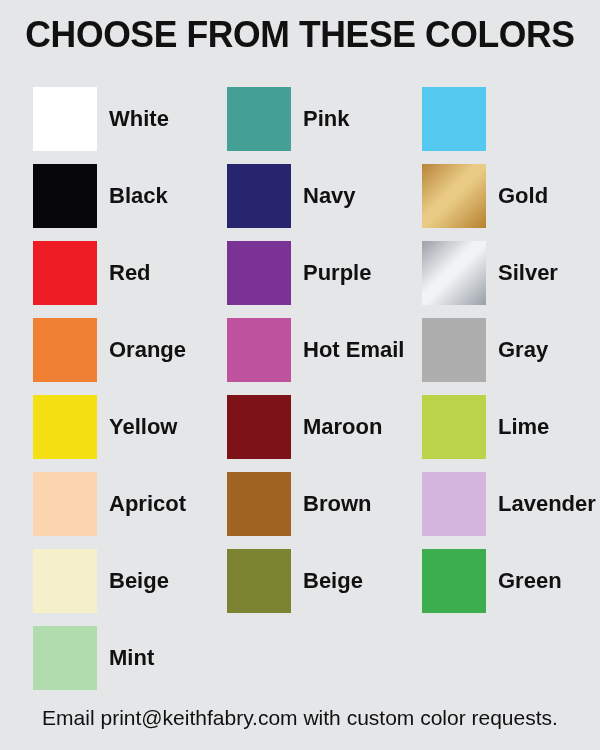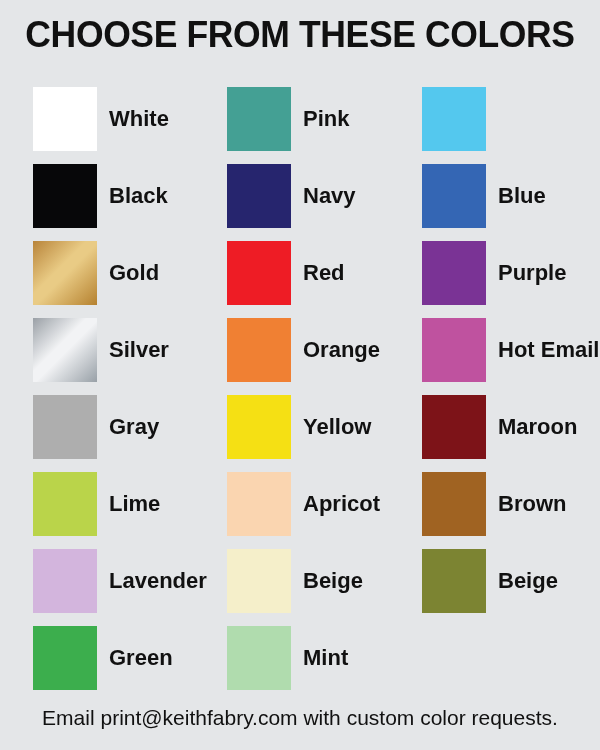--- a/index.html
+++ b/index.html
@@ -97,24 +97,20 @@
       </div>
       <div class="cell">
         <div class="swatch" style="background: rgb(7, 7, 9);"></div>
         <div class="swatch-label">Black</div>
       </div>
       <div class="cell">
         <div class="swatch" style="background: rgb(38, 37, 110);"></div>
         <div class="swatch-label">Navy</div>
       </div>
       <div class="cell">
-        <div class="swatch" style="background: rgb(52, 102, 180);"></div>
-        <div class="swatch-label">Blue</div>
-      </div>
-      <div class="cell">
         <div class="swatch" style="background: linear-gradient(135deg, rgb(184, 132, 58) 0%, rgb(233, 203, 133) 42%, rgb(233, 203, 133) 52%, rgb(181, 129, 47) 100%);"></div>
         <div class="swatch-label">Gold</div>
       </div>
       <div class="cell">
         <div class="swatch" style="background: rgb(238, 28, 37);"></div>
         <div class="swatch-label">Red</div>
       </div>
       <div class="cell">
         <div class="swatch" style="background: rgb(122, 51, 149);"></div>
         <div class="swatch-label">Purple</div>

